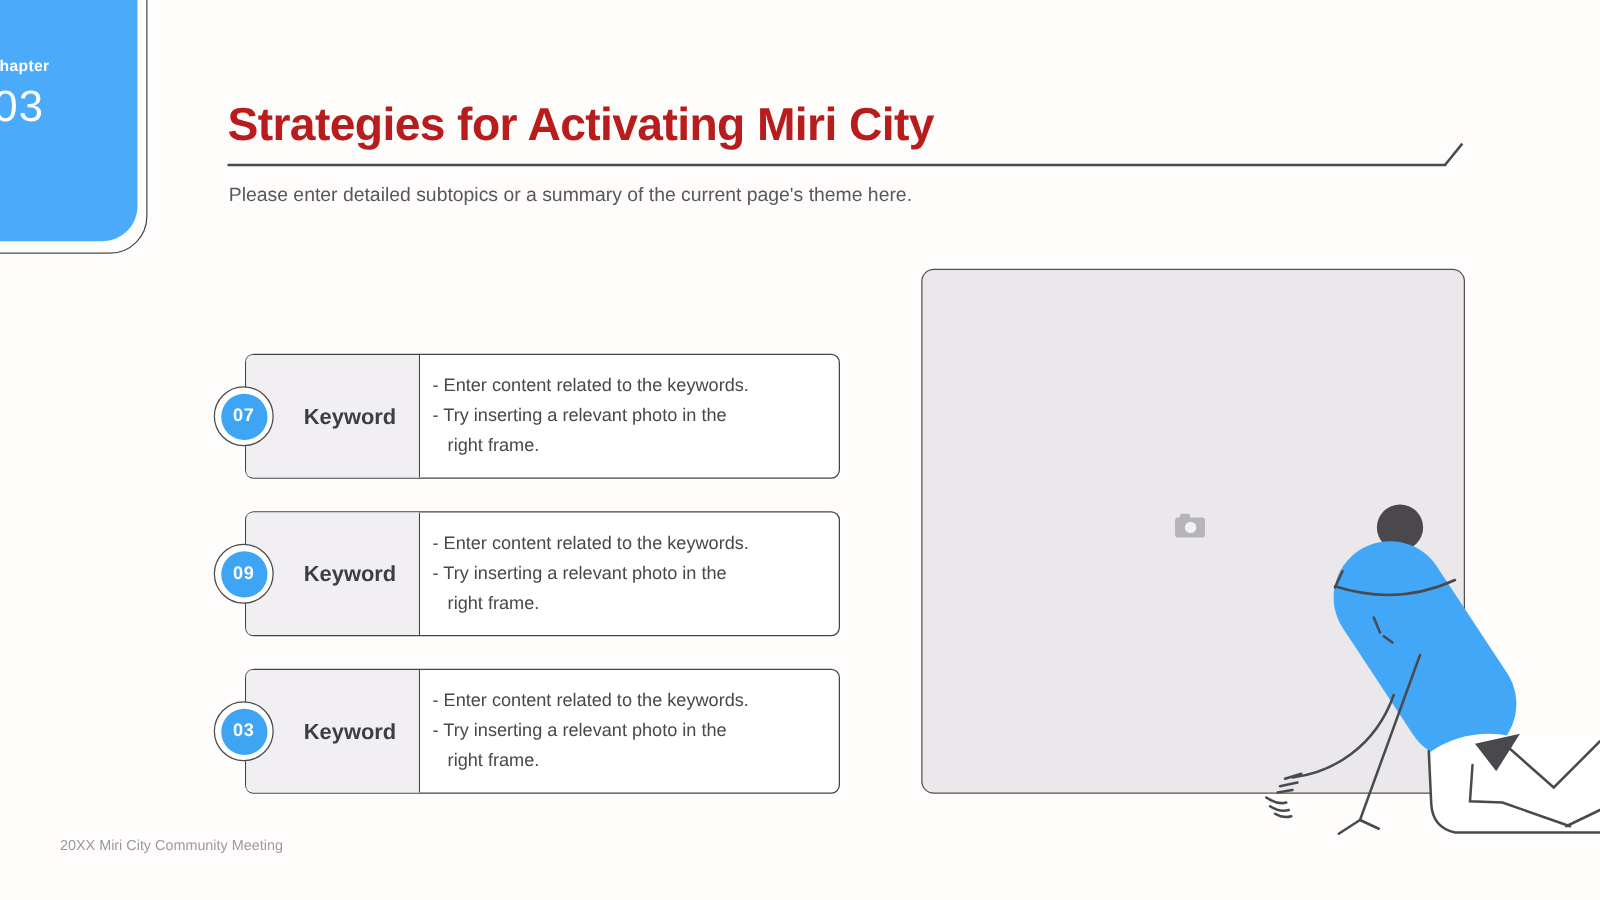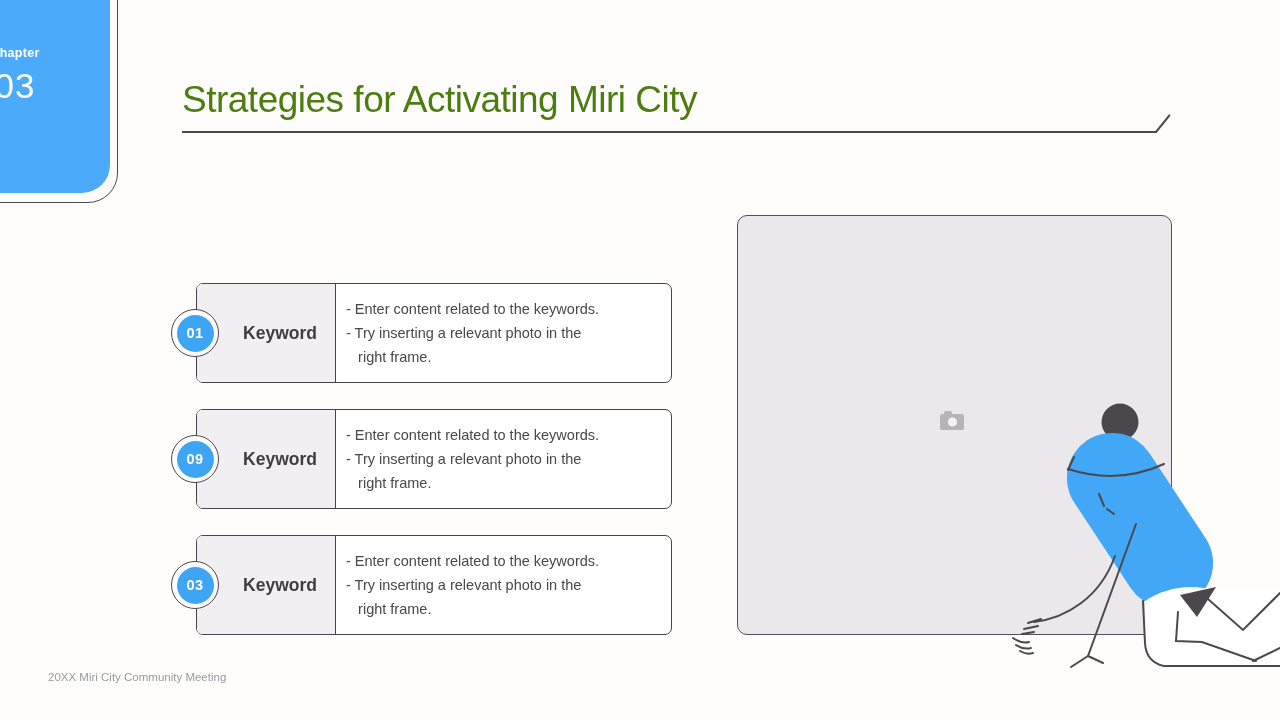--- a/index.html
+++ b/index.html
@@ -16,22 +16,22 @@
   .chapter-card {
     position:absolute; left:-40px; top:-40px; width:150px; height:233px;
     background:#4babfa; border-radius:28px;
   }
   .chapter-text { position:absolute; left:0; top:86px; width:110px; text-align:center; color:#fff; }
   .chapter-label { font-size:12.5px; font-weight:700; letter-spacing:.3px; }
   .chapter-number { font-size:35px; font-weight:400; margin-top:6px; letter-spacing:1px; }
 
   
   .page-title {
-    position:absolute; left:182px; top:79px; font-size:37px; font-weight:400;
-    color:#4d7c0f; letter-spacing:-0.5px; white-space:nowrap;
+    position:absolute; left:182px; top:79px; font-size:37px; font-weight:700;
+    color:#b91c1c; letter-spacing:-0.5px; white-space:nowrap;
   }
   .title-underline { position:absolute; left:182px; top:131px; width:975px; height:2px; background:#4a4a4a; }
   .title-underline-tick {
     position:absolute; left:1156px; top:131px; width:22px; height:2px; background:#4a4a4a;
     transform:rotate(-51deg); transform-origin:left center;
   }
   .page-subtitle { position:absolute; left:183px; top:148px; font-size:15.5px; color:#59575b; }
 
   
   .section-heading { position:absolute; left:183px; top:200px; display:flex; }
@@ -85,26 +85,27 @@
   <div class="chapter-card">
     <div class="chapter-text">
       <div class="chapter-label">Chapter</div>
       <div class="chapter-number">03</div>
     </div>
   </div>
 
   <div class="page-title">Strategies for Activating Miri City</div>
   <div class="title-underline"></div>
   <div class="title-underline-tick"></div>
+  <div class="page-subtitle">Please enter detailed subtopics or a summary of the current page's theme here.</div>
 
 
   <div class="keyword-card card-1">
     <div class="card-left">
       <div class="num-badge">
-        <div class="num-badge-inner">01</div>
+        <div class="num-badge-inner">07</div>
       </div>
       <span>Keyword</span>
     </div>
     <div class="card-right">- Enter content related to the keywords.
 - Try inserting a relevant photo in the
    right frame.</div>
   </div>
 
   <div class="keyword-card card-2">
     <div class="card-left">

